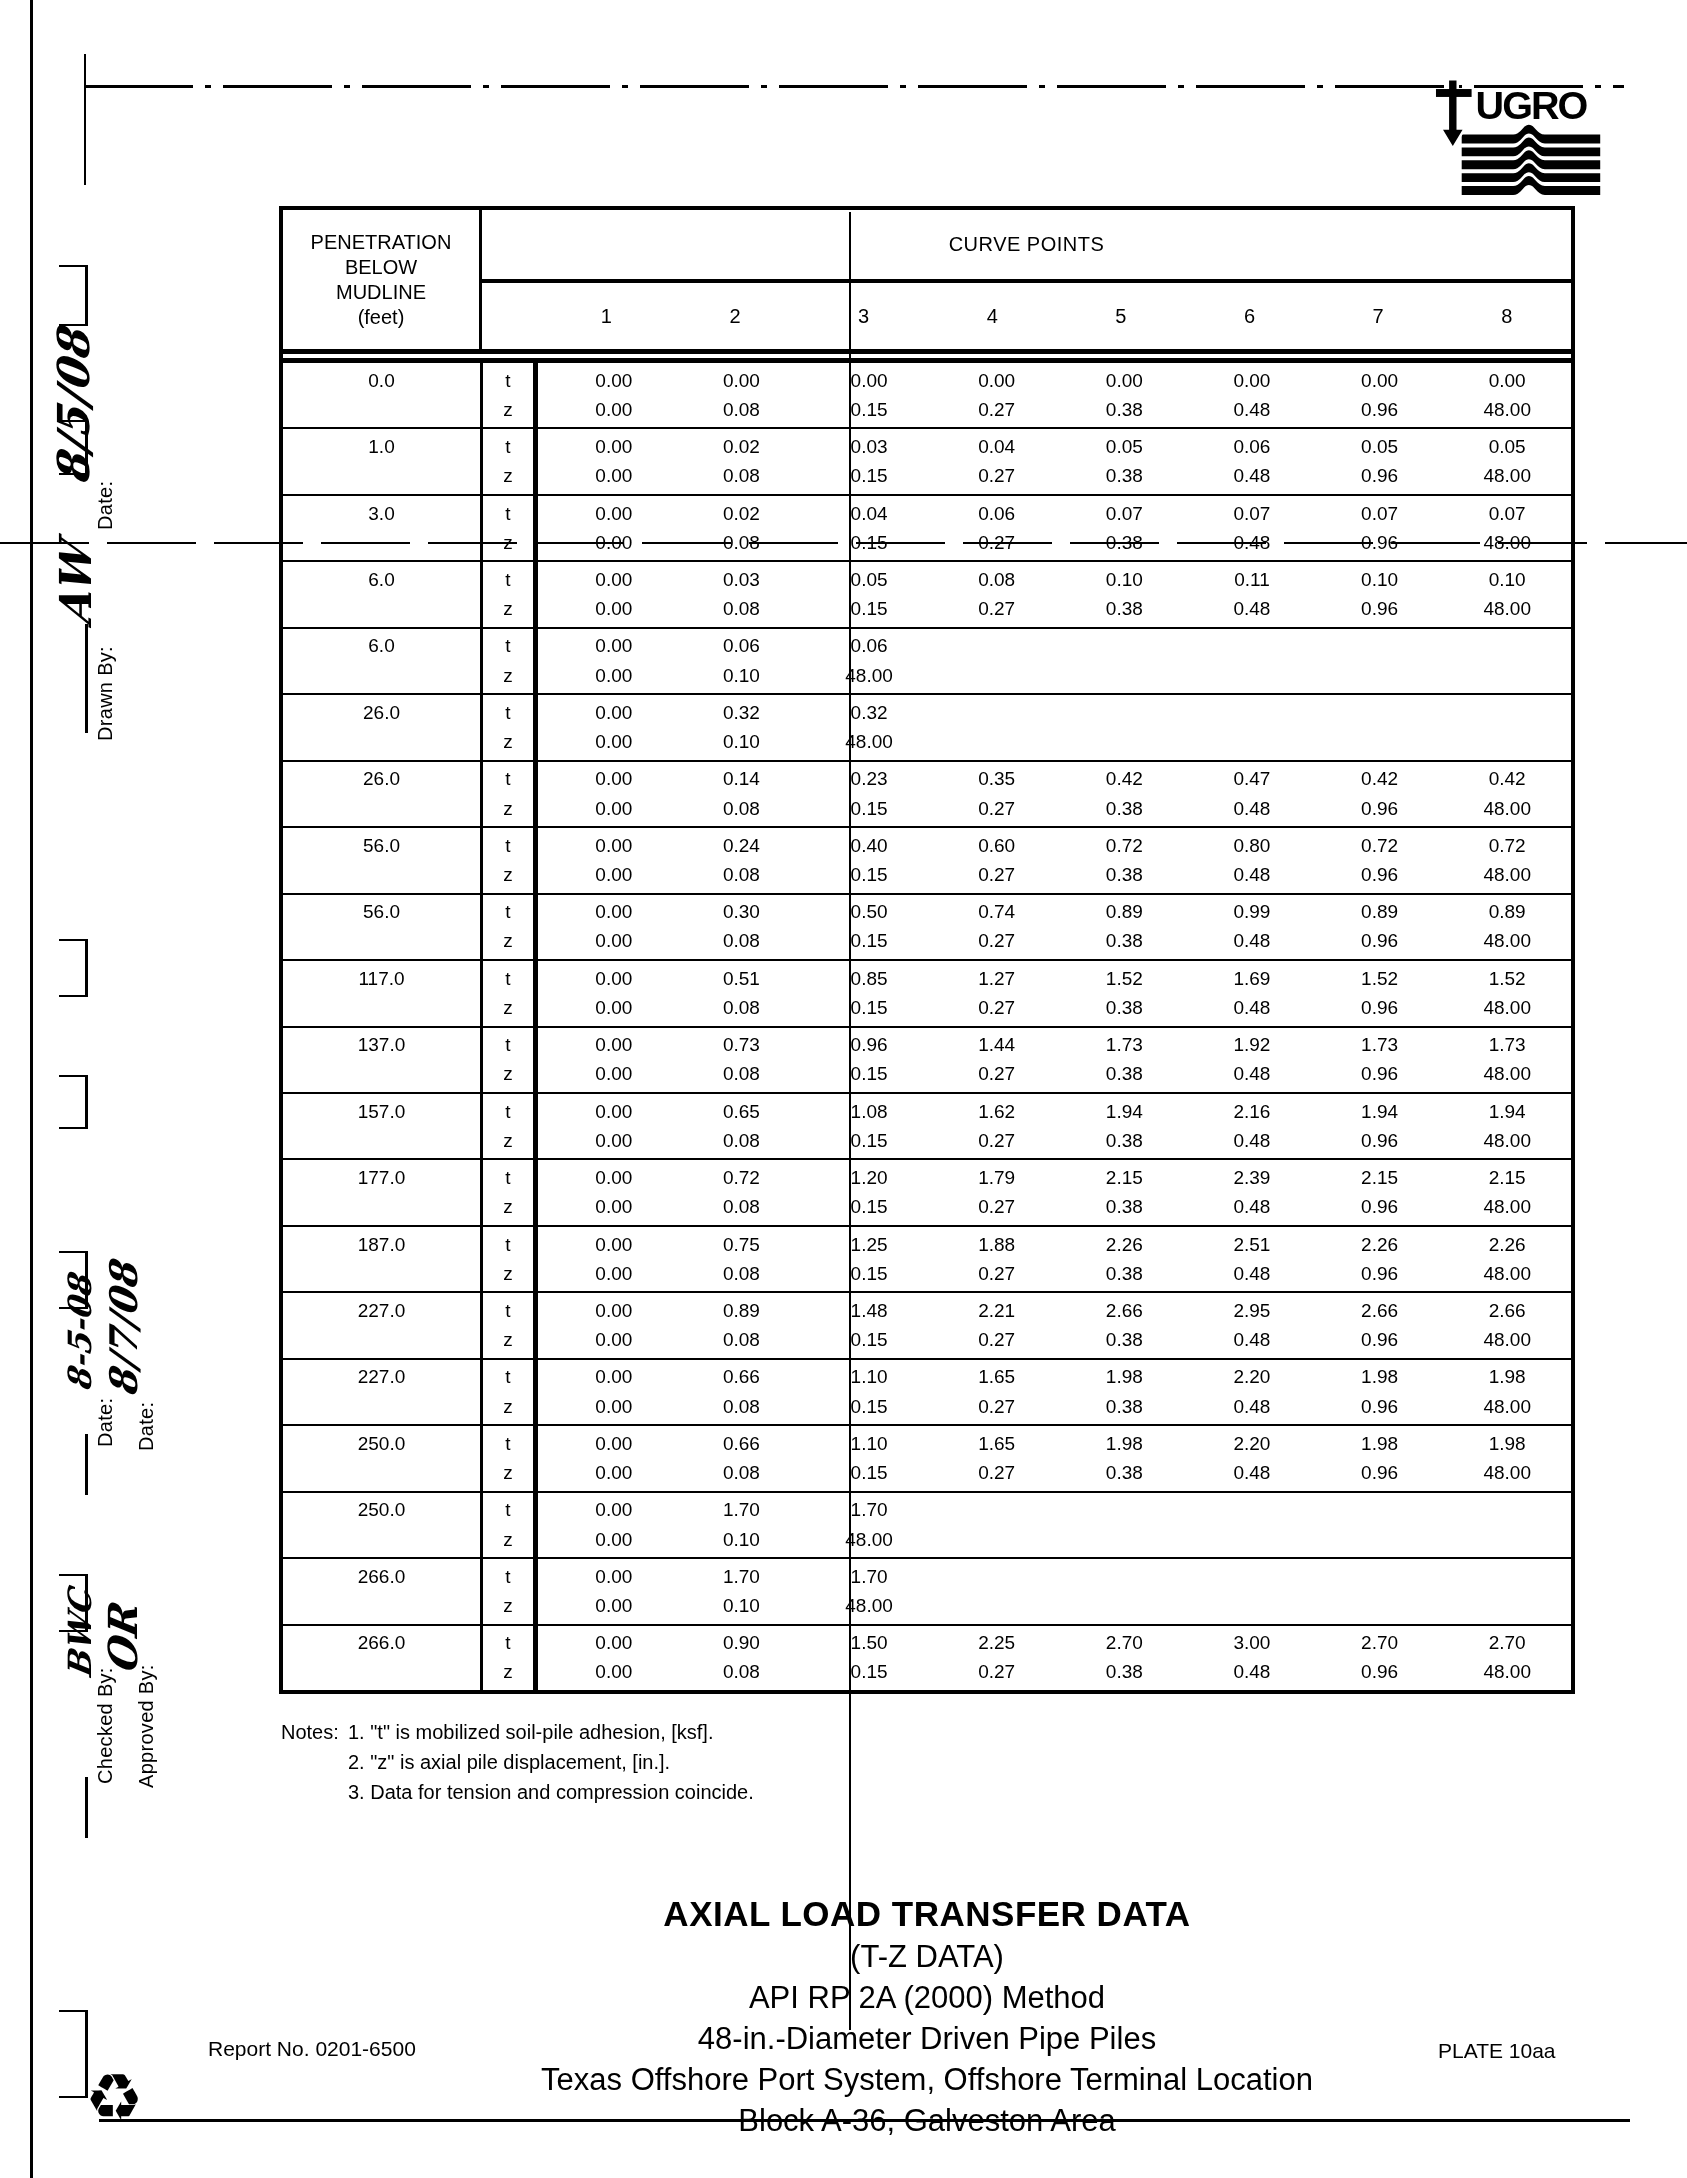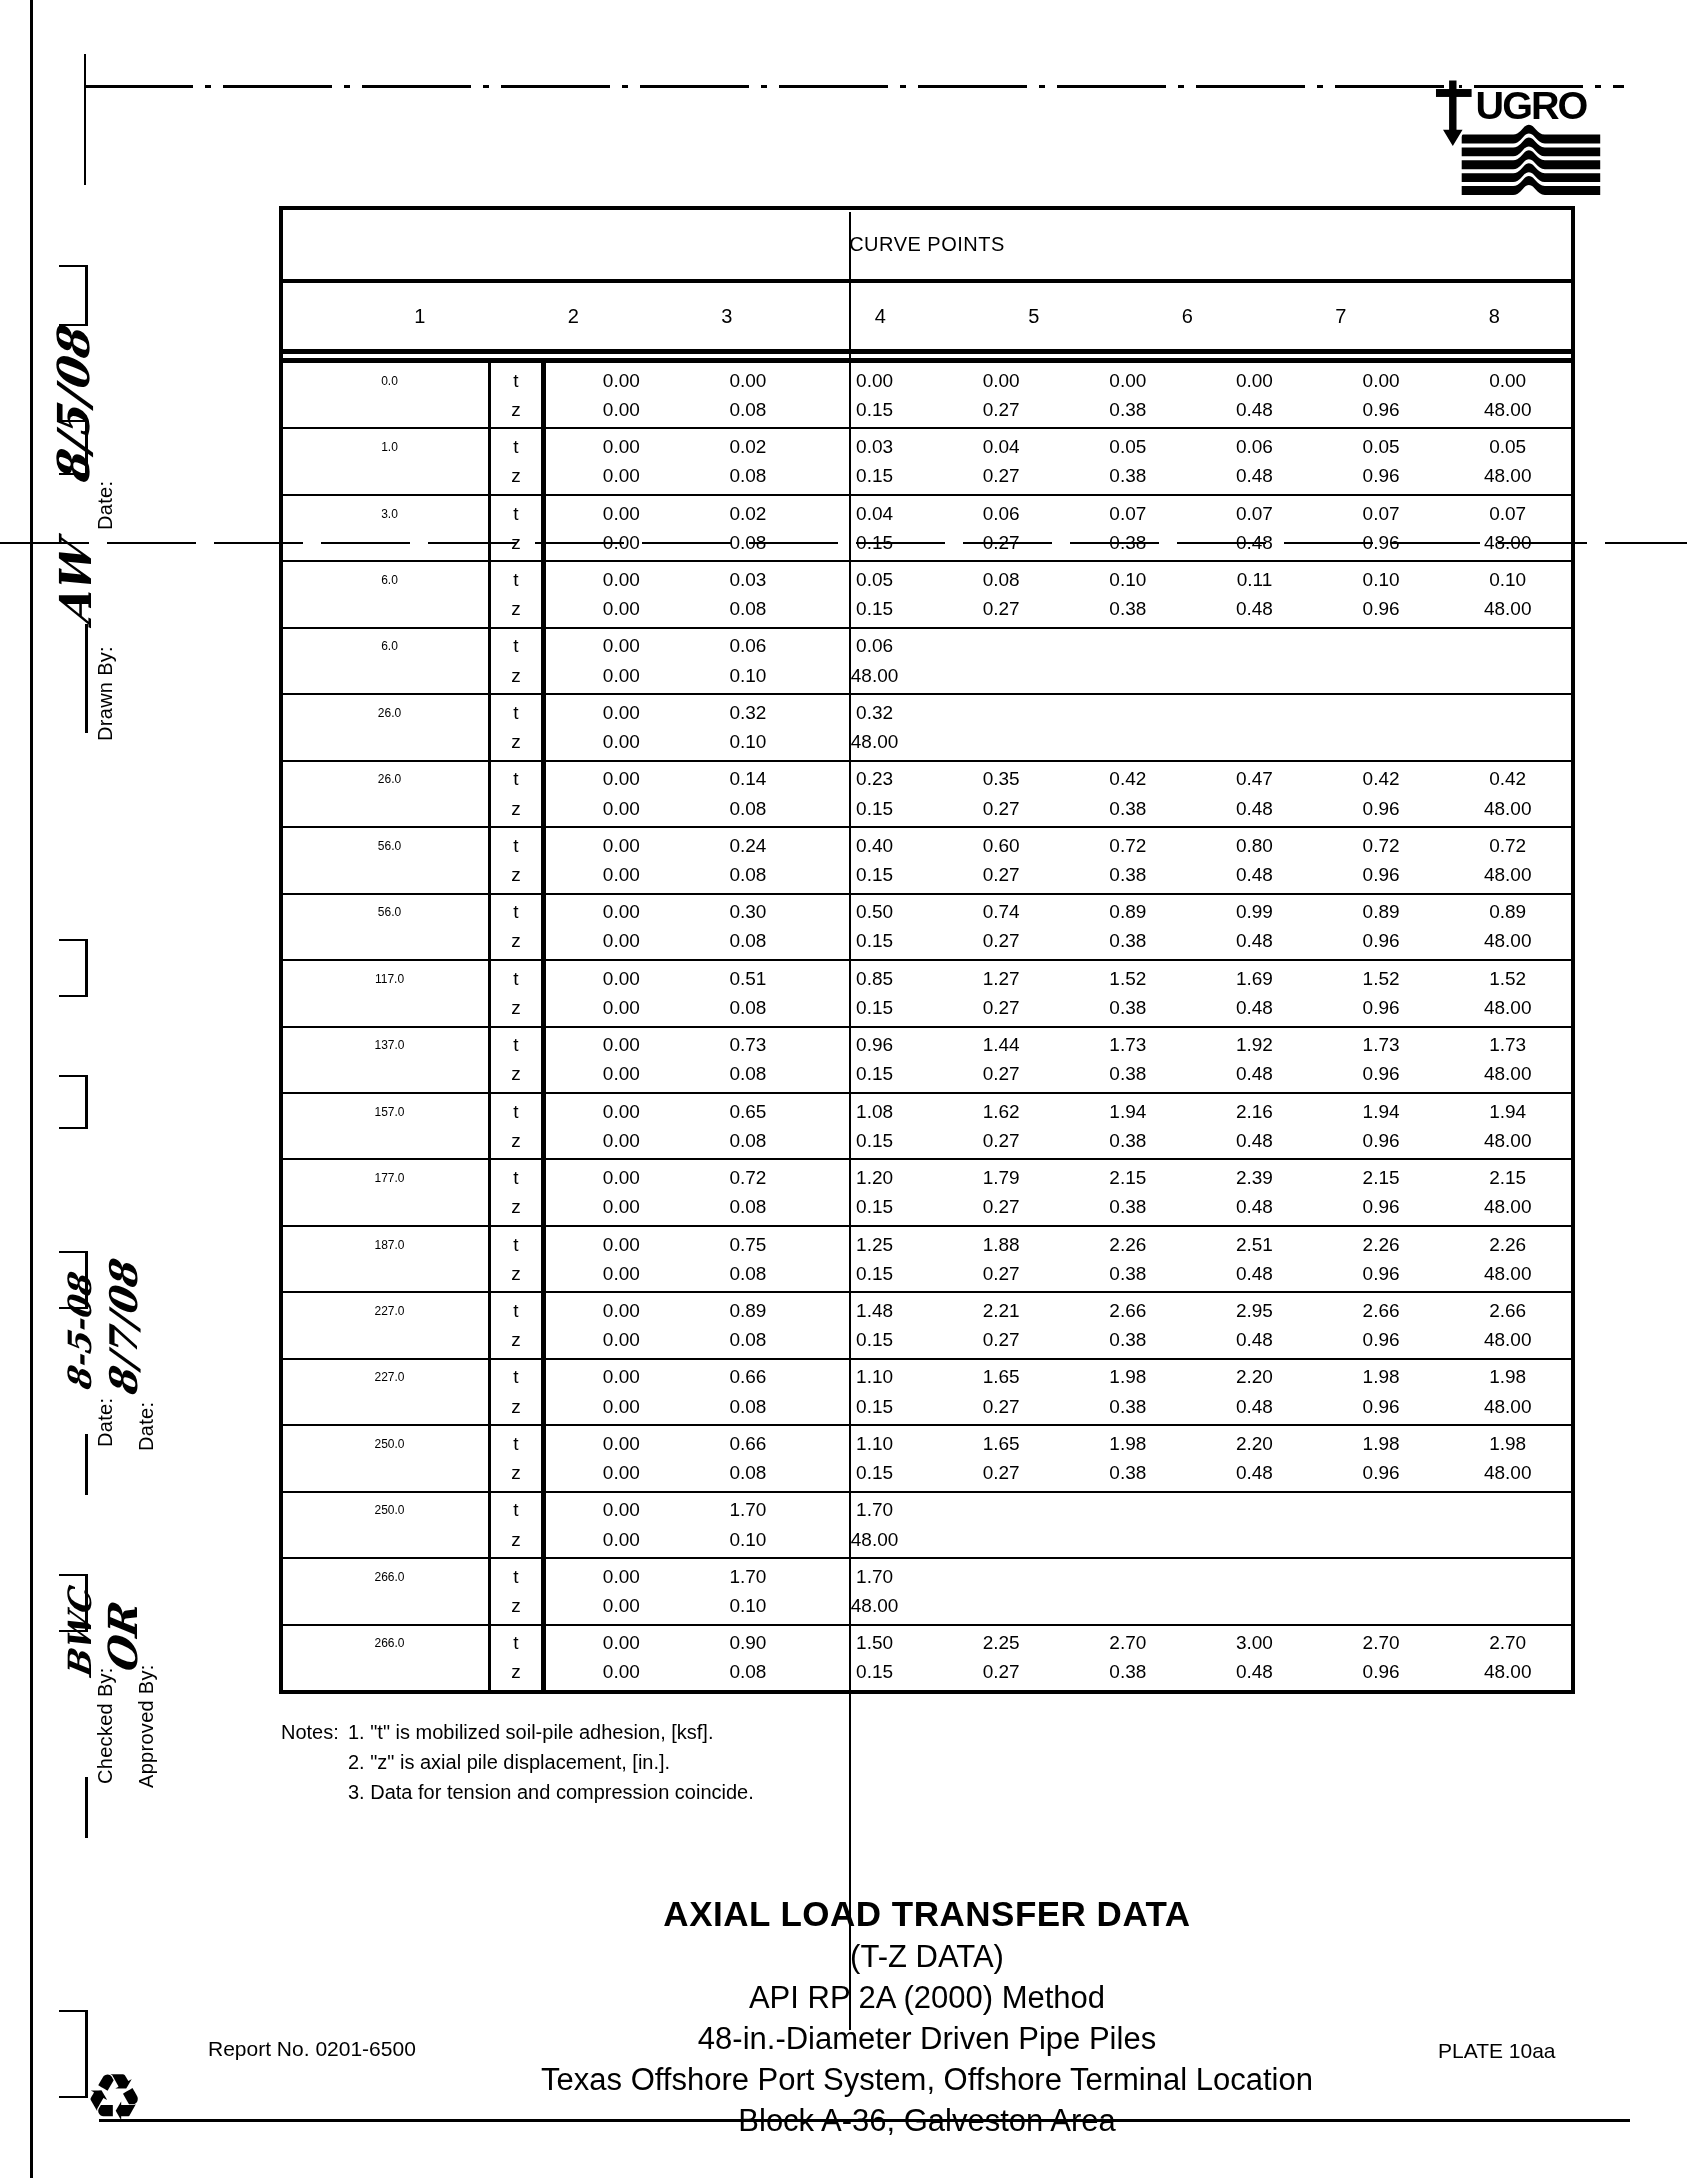--- a/index.html
+++ b/index.html
@@ -38,21 +38,21 @@
   .th-curve{flex:1;display:flex;flex-direction:column;}
   .th-cp{height:69px;display:flex;align-items:center;justify-content:center;font-size:20px;letter-spacing:0.5px;}
   .th-div{border-top:4px solid #000;}
   .th-nums{flex:1;margin-left:60px;display:grid;grid-template-columns:repeat(8,1fr);
            align-items:center;justify-items:center;font-size:20px;}
   .double-rule{height:14px;flex:none;border-top:5px solid #000;border-bottom:5px solid #000;box-sizing:border-box;}
   .tbody-list{flex:1;display:flex;flex-direction:column;}
   .tgroup{flex:1;display:flex;min-height:0;}
   .tgroup + .tgroup{border-top:2px solid #000;}
   .g-depth{width:200px;flex:none;border-right:3px solid #000;display:grid;grid-template-rows:1fr 1fr;
-           align-items:center;justify-items:center;font-size:12px;padding:3px 0;box-sizing:border-box;margin-left:8px;}
+           align-items:center;justify-items:center;font-size:19px;padding:3px 0;box-sizing:border-box;}
   .g-tz{width:55px;flex:none;border-right:5px solid #000;display:grid;grid-template-rows:1fr 1fr;
         align-items:center;justify-items:center;font-size:19px;padding:3px 0;box-sizing:border-box;}
   .g-vals{flex:1;display:grid;grid-template-columns:repeat(8,1fr);grid-template-rows:1fr 1fr;
           align-items:center;justify-items:center;font-size:19px;padding:3px 0;box-sizing:border-box;margin-left:12px;}
 
   
   .notes{position:absolute;left:281px;top:1717px;display:flex;font-size:20px;line-height:30px;}
   .notes-label{width:67px;flex:none;}
   .title-block{position:absolute;left:279px;top:1892px;width:1296px;text-align:center;}
   .main-title{font-size:35px;font-weight:700;letter-spacing:0.5px;line-height:44px;}
@@ -105,20 +105,26 @@
   <div class="vhand" style="left:61px;top:1384px;font-size:32px;">8-5-08</div>
   <div class="vtext" style="left:135px;top:1451px;">Date:</div>
   <div class="vhand" style="left:101px;top:1388px;font-size:38px;">8/7/08</div>
   <div class="vtext" style="left:94px;top:1784px;">Checked By:</div>
   <div class="vhand" style="left:61px;top:1671px;font-size:32px;">BWC</div>
   <div class="vtext" style="left:135px;top:1788px;">Approved By:</div>
   <div class="vhand" style="left:99px;top:1665px;font-size:40px;">OR</div>
 
   <div class="table-box">
     <div class="thead">
+      <div class="th-depth">
+          <div>PENETRATION</div>
+          <div>BELOW</div>
+          <div>MUDLINE</div>
+          <div>(feet)</div>
+        </div>
       <div class="th-curve">
         <div class="th-cp">CURVE POINTS</div>
         <div class="th-div"></div>
         <div class="th-nums">
             <div>1</div>
             <div>2</div>
             <div>3</div>
             <div>4</div>
             <div>5</div>
             <div>6</div>

